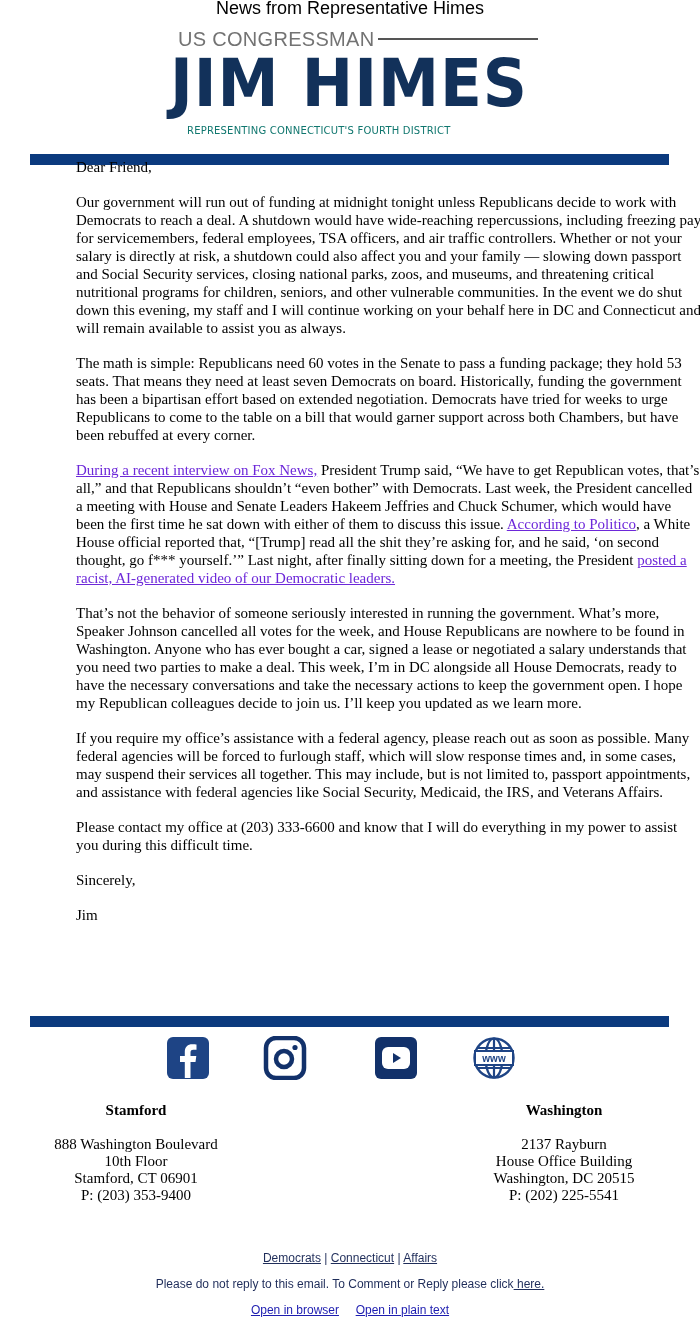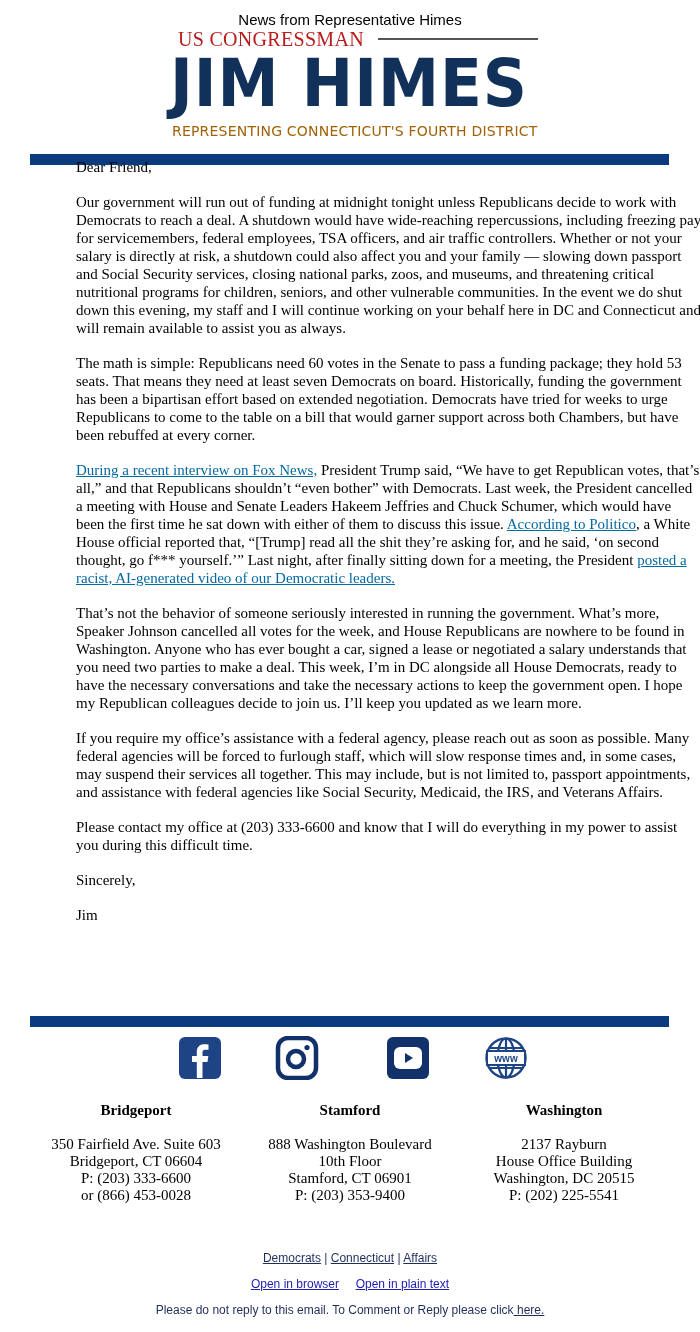--- a/index.html
+++ b/index.html
@@ -1,29 +1,29 @@
 <!DOCTYPE html>
 <html><head>
 <meta charset="utf-8">
 <style>
   html, body { margin: 0; padding: 0; background: #ffffff; }
   body { width: 700px; height: 1332px; position: relative; overflow: hidden; font-family: "Liberation Serif", serif; color: #000; }
-  .preheader { position: absolute; top: 12px; left: 0; width: 700px; text-align: center; font-family: "Liberation Sans", sans-serif; font-size: 15px; line-height: 16px; color: #000; }
+  .preheader { position: absolute; top: 0; left: 0; width: 700px; text-align: center; font-family: "Liberation Sans", sans-serif; font-size: 18px; line-height: 16px; color: #000; }
   .logo { position: absolute; top: 26px; left: 170px; width: 378px; height: 120px; }
-  .logo .us { position: absolute; left: 8px; top: 0; font-family: Liberation Serif, serif; font-size: 20px; line-height: 26px; letter-spacing: 0.3px; color: #b91c1c; white-space: nowrap; }
+  .logo .us { position: absolute; left: 8px; top: 0; font-family: Liberation Sans, sans-serif; font-size: 20px; line-height: 26px; letter-spacing: 0.3px; color: #737373; white-space: nowrap; }
   .logo .line { position: absolute; left: 208px; top: 12px; width: 160px; height: 2px; background: #555; }
   .logo .name { position: absolute; left: 0; top: 20px; font-family: "DejaVu Sans", sans-serif; font-weight: bold; font-size: 66px; line-height: 76px; letter-spacing: 1px; color: #12315a; white-space: nowrap; transform: scaleX(0.93); transform-origin: left top; }
-  .logo .dist { position: absolute; left: 2px; top: 97px; font-family: "DejaVu Sans", sans-serif; font-size: 14px; line-height: 16px; letter-spacing: 0.2px; color: #a16207; white-space: nowrap; }
+  .logo .dist { position: absolute; left: 17px; top: 97px; font-family: "DejaVu Sans", sans-serif; font-size: 10px; line-height: 16px; letter-spacing: 0.2px; color: #0f766e; white-space: nowrap; }
   .bar { position: absolute; left: 30px; width: 639px; height: 11px; background: #0b3a7e; }
   .bar.top { top: 154px; }
   .bar.bottom { top: 1016px; }
   .content { position: absolute; left: 40px; top: 158px; width: 626px; font-size: 15px; line-height: 18px; margin-left: 36px; }
   .content p { margin: 0 0 17px 0; }
-  a { color: #0369a1; text-decoration: underline; }
-  .social { position: absolute; top: 1036px; left: 12px; width: 592px; height: 44px; }
+  a { color: #6d28d9; text-decoration: underline; }
+  .social { position: absolute; top: 1036px; left: 0; width: 592px; height: 44px; }
   .social .ic { position: absolute; top: 0; width: 44px; height: 44px; display: block; }
   .offices { position: absolute; top: 1102px; left: 30px; width: 640px; display: flex; justify-content: space-between; font-size: 15px; line-height: 17px; text-align: center; }
   .office { width: 212px; }
   .office .city { font-weight: bold; margin-bottom: 17px; }
   .footer { position: absolute; top: 1250px; left: 0; width: 700px; text-align: center; font-family: "Liberation Sans", sans-serif; font-size: 12px; color: #1f2d5a; }
   .footer .row { height: 26px; line-height: 16px; }
   .footer a { color: #1f2d5a; }
   .footer .bl a { color: #1d1db0; }
   .footer .sep { color: #1f2d5a; }
 </style>
@@ -85,27 +85,20 @@
       <line x1="5" y1="12" x2="39" y2="12" stroke="#1e4485" stroke-width="2"></line>
       <line x1="5" y1="32" x2="39" y2="32" stroke="#1e4485" stroke-width="2"></line>
       <rect x="3" y="15" width="38" height="14" fill="#ffffff" stroke="#1e4485" stroke-width="2"></rect>
       <text x="22" y="25.5" text-anchor="middle" font-family="Liberation Sans, sans-serif" font-size="10" font-weight="bold" fill="#1e4485">www</text>
     </svg>
   </a>
 </div>
 
 <div class="offices">
   <div class="office">
-    <div class="city">Bridgeport</div>
-    <div>350 Fairfield Ave. Suite 603</div>
-    <div>Bridgeport, CT 06604</div>
-    <div>P: (203) 333-6600</div>
-    <div>or (866) 453-0028</div>
-  </div>
-  <div class="office">
     <div class="city">Stamford</div>
     <div>888 Washington Boulevard</div>
     <div>10th Floor</div>
     <div>Stamford, CT 06901</div>
     <div>P: (203) 353-9400</div>
   </div>
   <div class="office">
     <div class="city">Washington</div>
     <div>2137 Rayburn</div>
     <div>House Office Building</div>
@@ -115,19 +108,19 @@
 </div>
 
 <div class="footer">
   <div class="row">
     <a href="#">Democrats</a>
     <span class="sep">|</span>
     <a href="#">Connecticut</a>
     <span class="sep">|</span>
     <a href="#">Affairs</a>
   </div>
+  <div class="row"><span>Please do not reply to this email. To Comment or Reply please click</span><a href="#"> here.</a></div>
   <div class="row bl">
     <a href="#">Open in browser</a>
     &nbsp;&nbsp;&nbsp;
     <a href="#">Open in plain text</a>
   </div>
-  <div class="row"><span>Please do not reply to this email. To Comment or Reply please click</span><a href="#"> here.</a></div>
 </div>
 
 </body></html>

